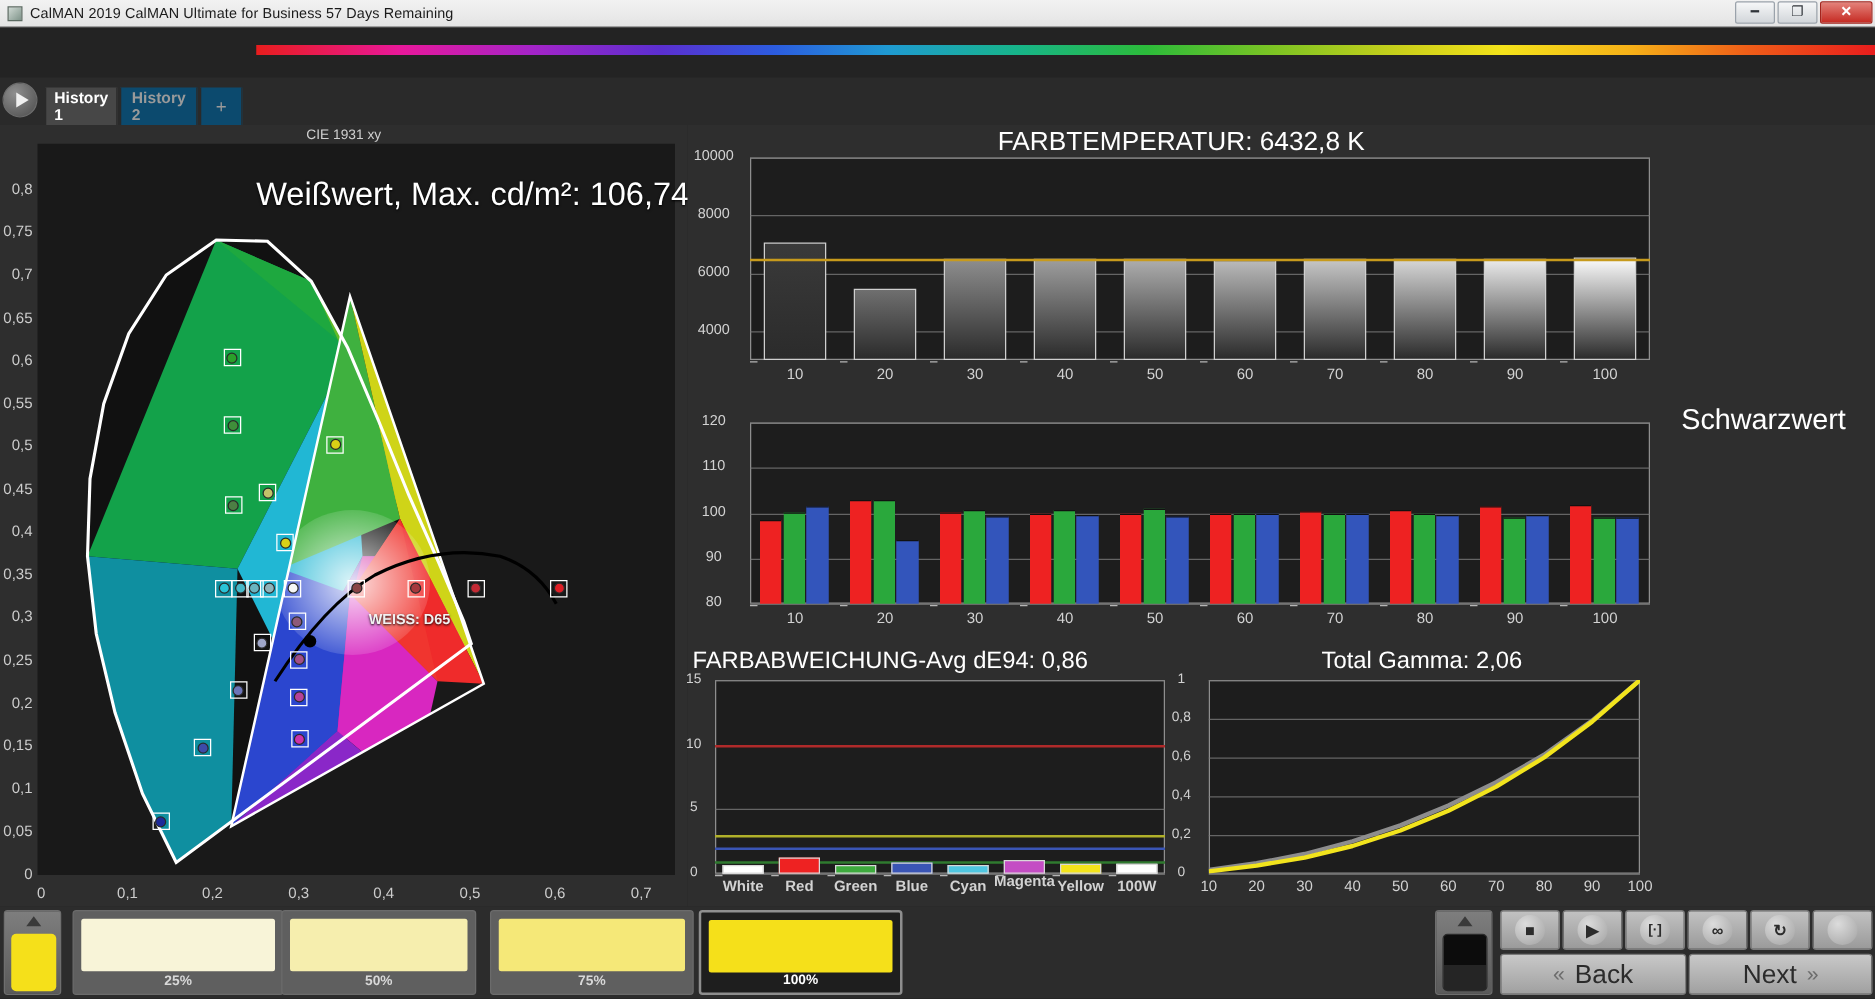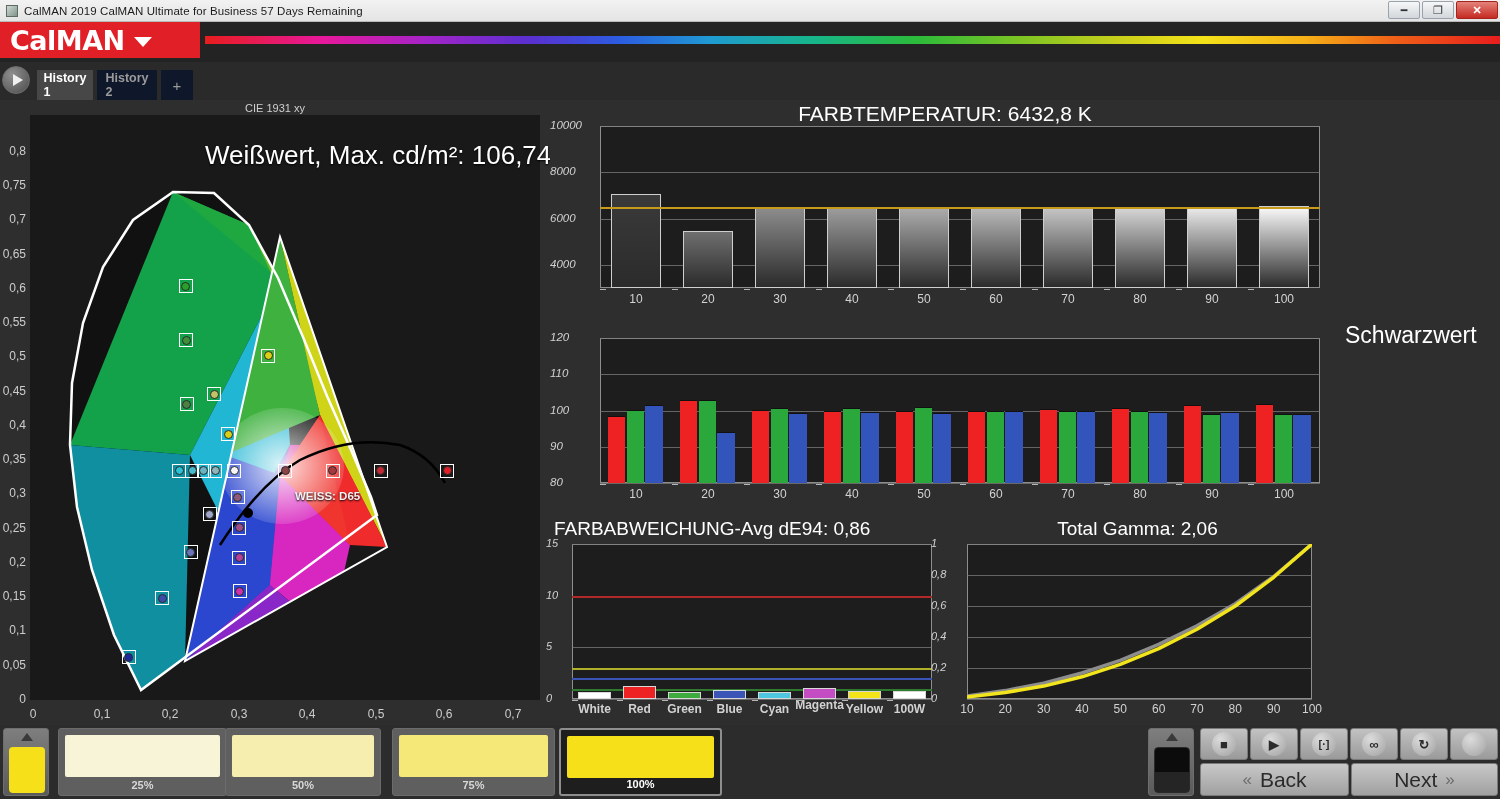--- a/index.html
+++ b/index.html
@@ -61,21 +61,21 @@
 
   
   #tabbar{ position:absolute; left:0; top:62px; width:1500px; height:38px; background:#2a2a2a; }
   #playbtn{
     position:absolute; left:2px; top:4px; width:28px; height:28px; border-radius:50%;
     background:radial-gradient(circle at 35% 30%,#8f8f8f,#4c4c4c);
     border:1px solid #6d6d6d; display:flex; align-items:center; justify-content:center;
   }
   #playbtn .tri{ width:0;height:0;border-top:6px solid transparent;border-bottom:6px solid transparent;border-left:10px solid #f0f0f0; margin-left:3px;}
   .htab{
-    position:absolute; top:8px; height:30px; background:#0f172a;
+    position:absolute; top:8px; height:30px; background:#0c4a6e;
     border-left:1px solid #2a2a2a; border-right:1px solid #2a2a2a;
     display:flex; align-items:center; justify-content:center;
     font-size:12.5px; font-weight:bold; color:#9a9a9a; padding:0 10px;
   }
   .htab.active{ background:#474747; color:#ffffff; }
   .htab.plus{ color:#9a9a9a; font-weight:normal; font-size:15px; }
 
   .devbox{
     position:absolute; top:60px; height:34px; background:#4b4b4b;
     border:1px solid #5c5c5c; border-radius:3px; display:flex; align-items:center;
@@ -113,21 +113,21 @@
   .ciemark{ position:absolute; border:1.5px solid #fff; }
   .ciedot{ position:absolute; border-radius:50%; border:1.5px solid #2a2a2a; }
   #weissd65{ position:absolute; font-size:11.5px; font-weight:bold; color:#f2f2f2; text-shadow:0 1px 2px #000;}
 
   
   #right{ position:absolute; left:550px; top:0; width:950px; height:625px; background:#2e2e2e;}
   .panel{ position:absolute; }
   .ptitle{ position:absolute; width:100%; text-align:center; color:#fff; white-space:nowrap;}
   .plotbg{ position:absolute; background:#1d1d1d; border:1px solid #8e8e8e;}
   .gridline{ position:absolute; height:1px; background:#7d7d7d; opacity:.75;}
-  .ytick{ position:absolute; font-size:11.5px; color:#d2d2d2; text-align:left; transform:translateY(-7px);font-style:italic;}
+  .ytick{ position:absolute; font-size:11.5px; color:#d2d2d2; text-align:center; transform:translateY(-7px);}
   .xtick{ position:absolute; font-size:12px; color:#d2d2d2; text-align:center; transform:translateX(-50%);}
   .tickmark{ position:absolute; width:6px; height:1px; background:#b5b5b5;}
   .bar{ position:absolute; }
 
   #schwarzwert{
     position:absolute; left:1345px; top:222px; font-size:23px; color:#ffffff; white-space:nowrap;
   }
 
   
   #bottom{ position:absolute; left:0; top:725px; width:1500px; height:74px; background:#2c2c2c;}
@@ -197,24 +197,20 @@
     <div class="winbtn">
         <span class="g">❐</span>
       </div>
     <div class="winbtn close">
         <span class="g">✕</span>
       </div>
   </div>
 </div>
 
 <div id="brandbar">
-  <div id="logo">
-    <div class="lt">CalMAN</div>
-    <div class="caret"></div>
-  </div>
   <div id="spectrum"></div>
 </div>
 
 <div id="tabbar">
   <div id="playbtn">
       <span class="tri"></span>
     </div>
   <div class="htab active" style="left:36px;width:58px;">History 1</div>
   <div class="htab" style="left:96px;width:62px;">History 2</div>
   <div class="htab plus" style="left:160px;width:34px;">+</div>

